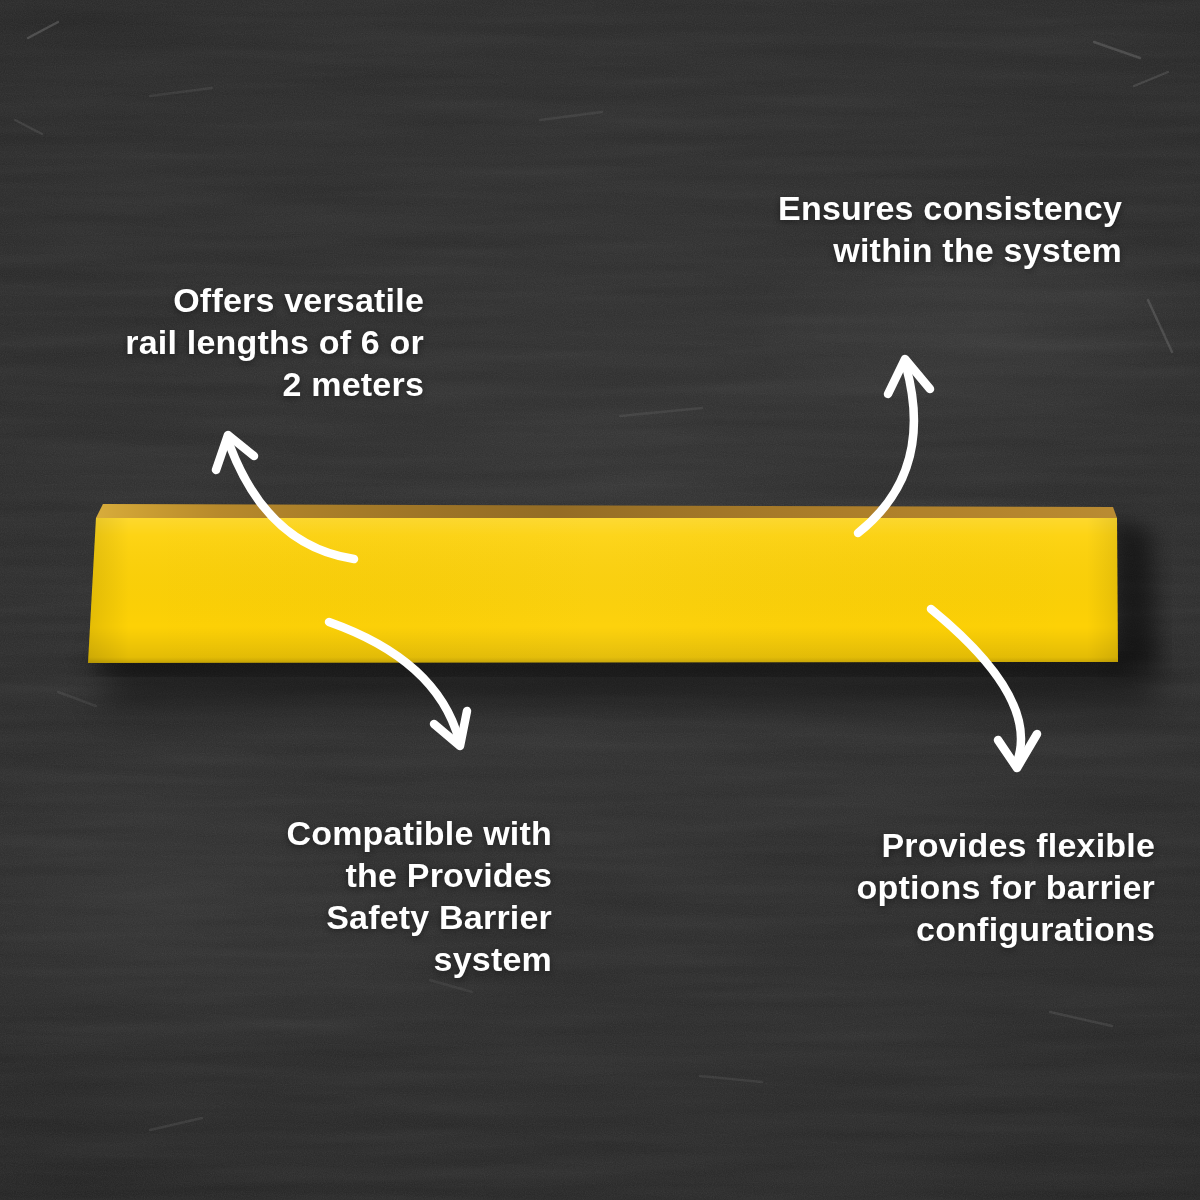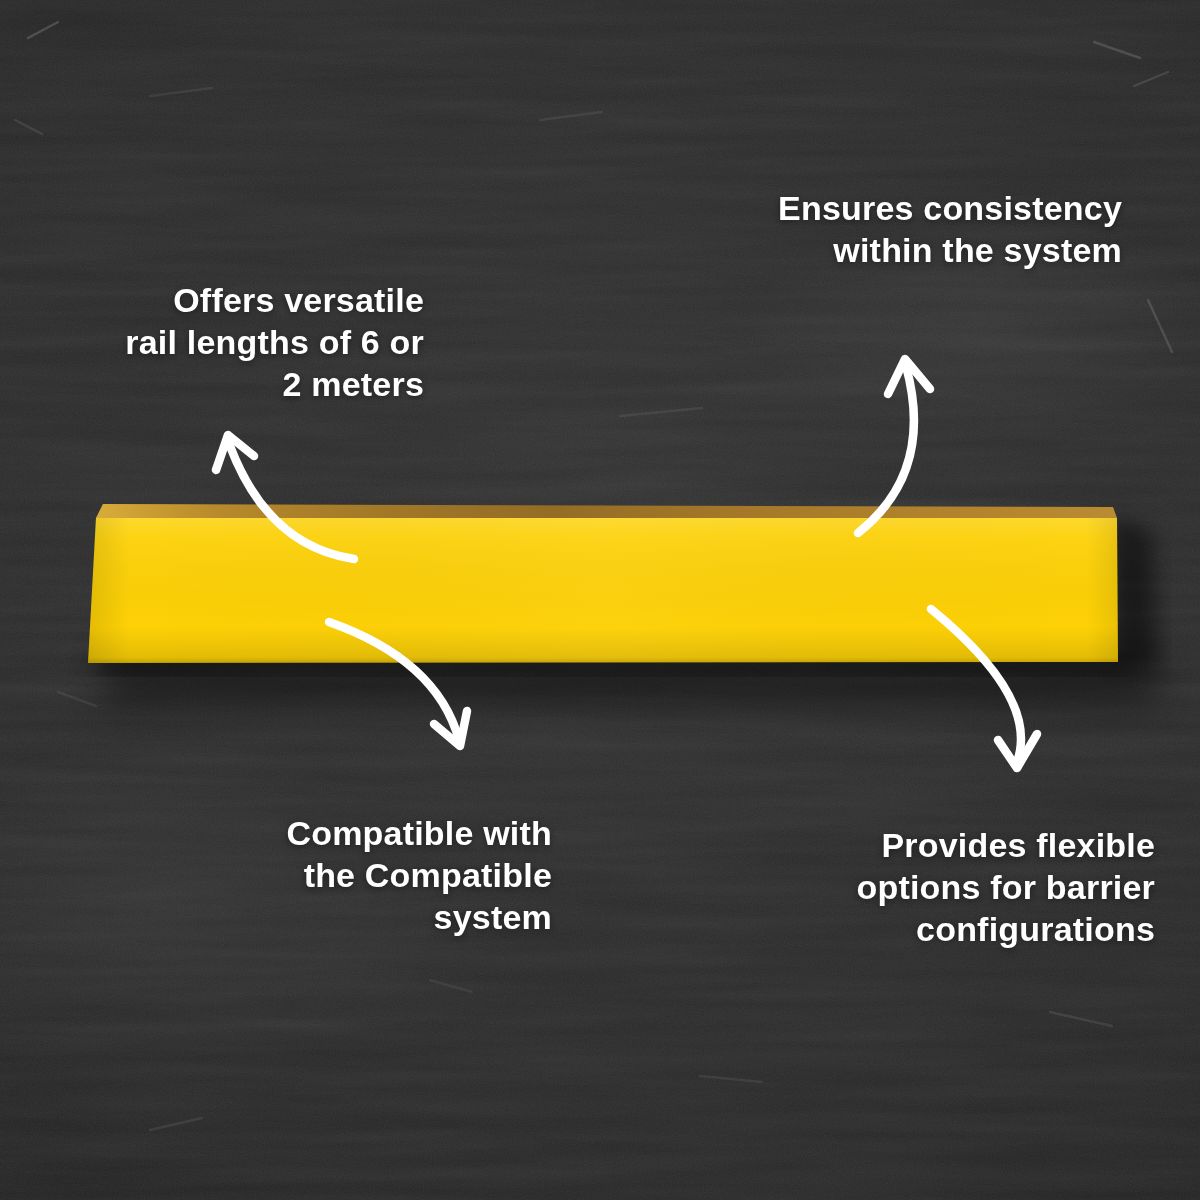--- a/index.html
+++ b/index.html
@@ -130,21 +130,22 @@
     <div>2 meters</div>
   </div>
 
   <div class="callout callout-top-right">
     <div>Ensures consistency</div>
     <div>within the system</div>
   </div>
 
   <div class="callout callout-bottom-left">
     <div>Compatible with</div>
-    <div>the Compatible</div>
+    <div>the Provides</div>
+    <div>Safety Barrier</div>
     <div>system</div>
   </div>
 
   <div class="callout callout-bottom-right">
     <div>Provides flexible</div>
     <div>options for barrier</div>
     <div>configurations</div>
   </div>
 
 </div>

